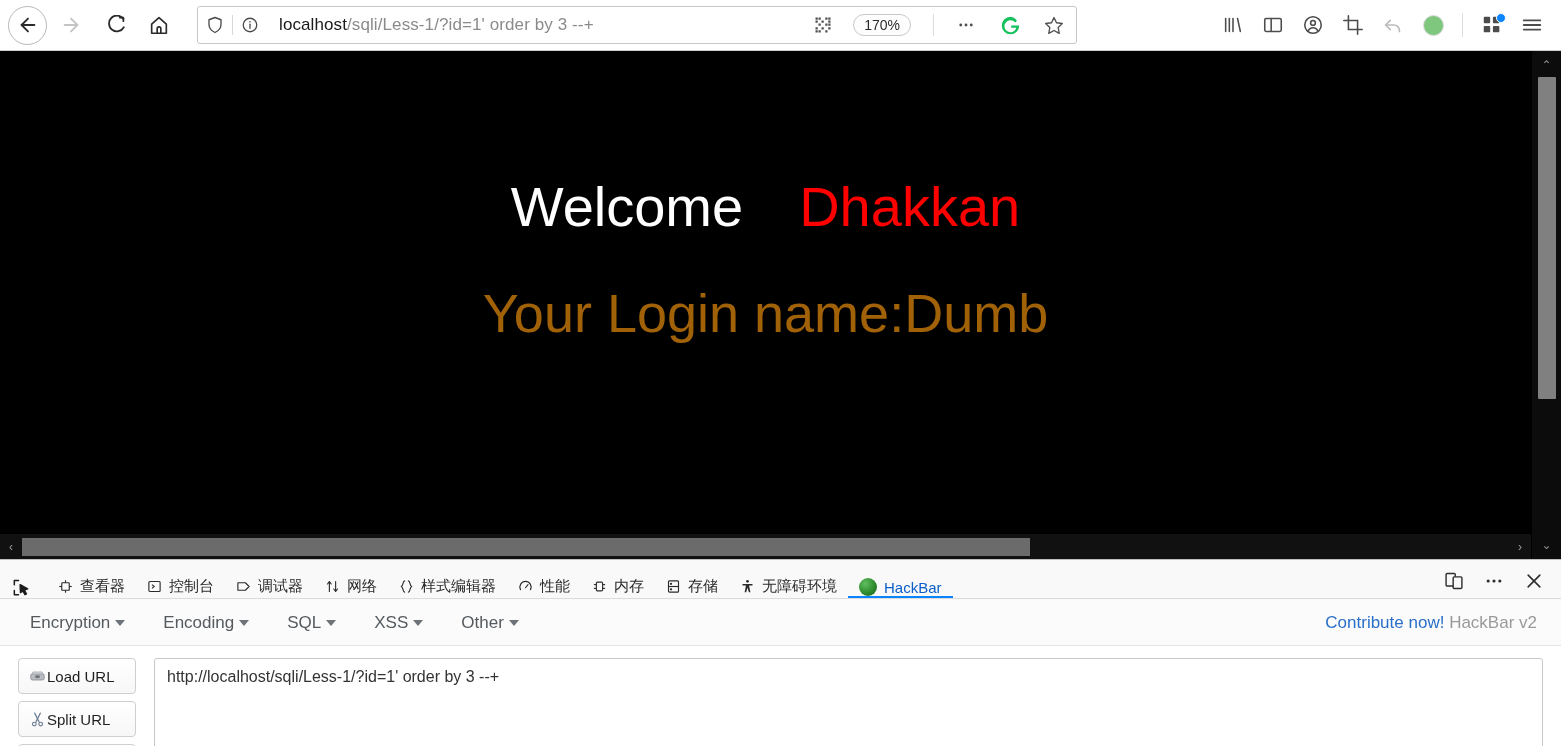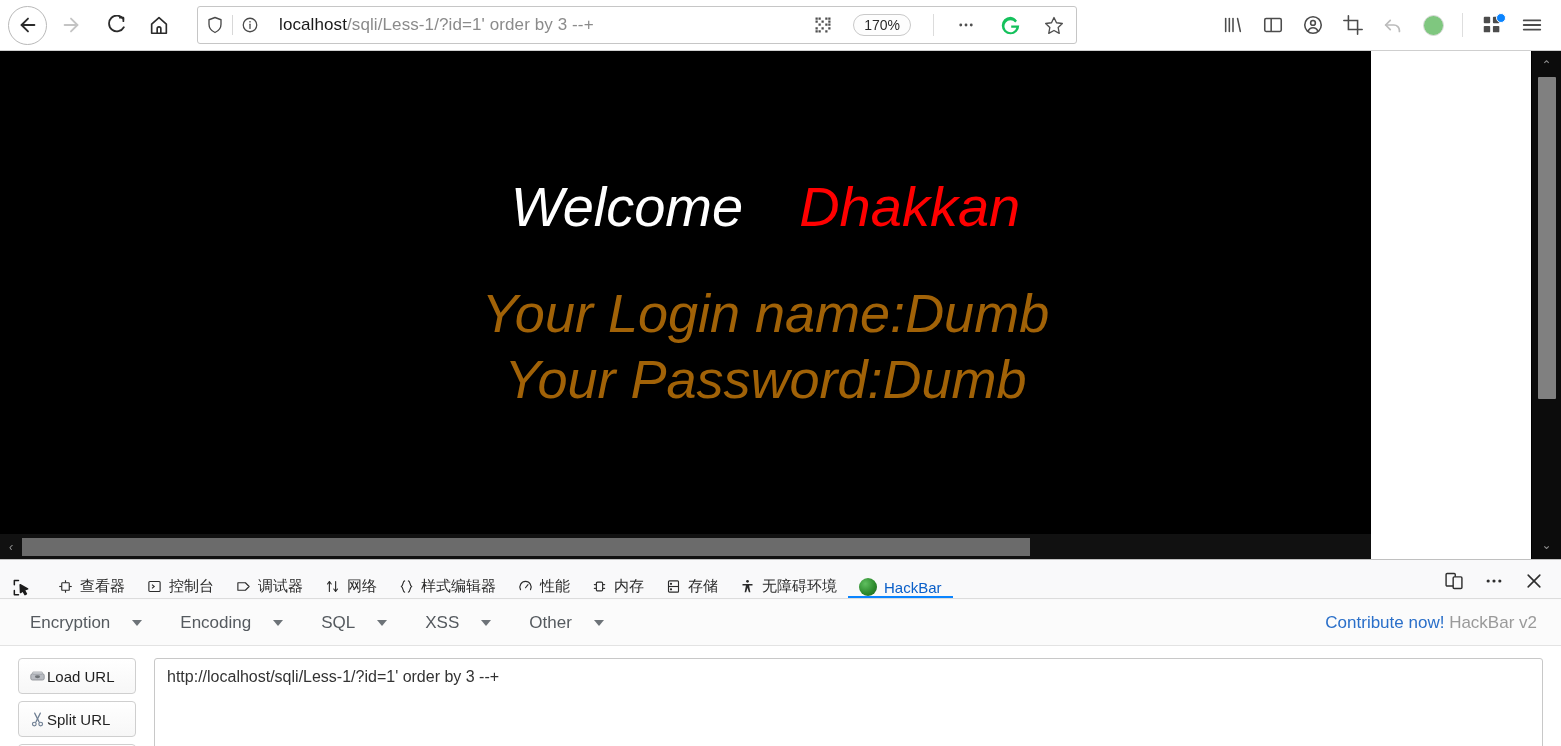--- a/index.html
+++ b/index.html
@@ -67,24 +67,23 @@
   .badge-dot {
     position: absolute; top: 7px; right: 5px;
     width: 10px; height: 10px; border-radius: 50%;
     background: #0a84ff; border: 1.5px solid #fff;
   }
   .green-circle { width: 21px; height: 21px; border-radius: 50%; background: #7fc77f; border: 1px solid #dcdcdc; }
 
   
   #page-viewport {
     position: absolute; top: 51px; left: 0;
-    width: 1371px; height: 508px;
+    width: 1561px; height: 508px;
     background: #000000;
     overflow: hidden;
-    font-style: italic;
   }
   #page-content {
     position: absolute; top: 0; left: 0;
     width: 1531px; height: 483px;
     display: flex; flex-direction: column; align-items: center;
     padding-top: 128px;
   }
   #welcome-line { font-size: 56px; line-height: 1; white-space: nowrap; }
   #welcome-word { color: #ffffff; font-weight: normal; }
   #welcome-name { color: #ff0000; margin-left: 56px; font-weight: normal; }
@@ -152,21 +151,21 @@
   
   #hackbar { position: absolute; top: 40px; left: 0; right: 0; bottom: 0; background: #ffffff; }
   #hb-menubar {
     height: 46px;
     display: flex; align-items: center;
     padding-left: 18px;
     border-bottom: 1px solid #e3e3e3;
     background: #fbfbfb;
   }
   .hb-menu {
-    display: flex; align-items: center; gap: 22px;
+    display: flex; align-items: center; gap: 5px;
     font-size: 17px; color: #555a5f;
     padding: 4px 12px;
     margin-right: 14px;
   }
   .caret { width: 0; height: 0; border-left: 5px solid transparent; border-right: 5px solid transparent; border-top: 6px solid #6d7378; }
   #hb-contrib { margin-left: auto; padding-right: 24px; font-size: 17px; color: #9a9a9a; white-space: nowrap; }
   #hb-contrib .link { color: #2a6fc9; }
 
   #hb-body { display: flex; padding: 12px 18px 0 18px; gap: 18px; }
   #hb-buttons { display: flex; flex-direction: column; gap: 7px; width: 118px; flex: 0 0 118px; }
@@ -339,21 +338,20 @@
   </div>
 </div>
 
 <div id="page-viewport">
   <div id="page-content">
     <div id="welcome-line">
       <span id="welcome-word">Welcome</span><span id="welcome-name">Dhakkan</span>
     </div>
     <div id="cred-block" style="color:#a16207">
       <div>Your Login name:Dumb</div>
-      <div>Your Password:Dumb</div>
     </div>
   </div>
 
   <div id="hscroll">
     <div class="harrow">‹</div>
     <div class="htrack">
       <div id="hscroll-thumb"></div>
     </div>
     <div class="harrow">›</div>
   </div>

